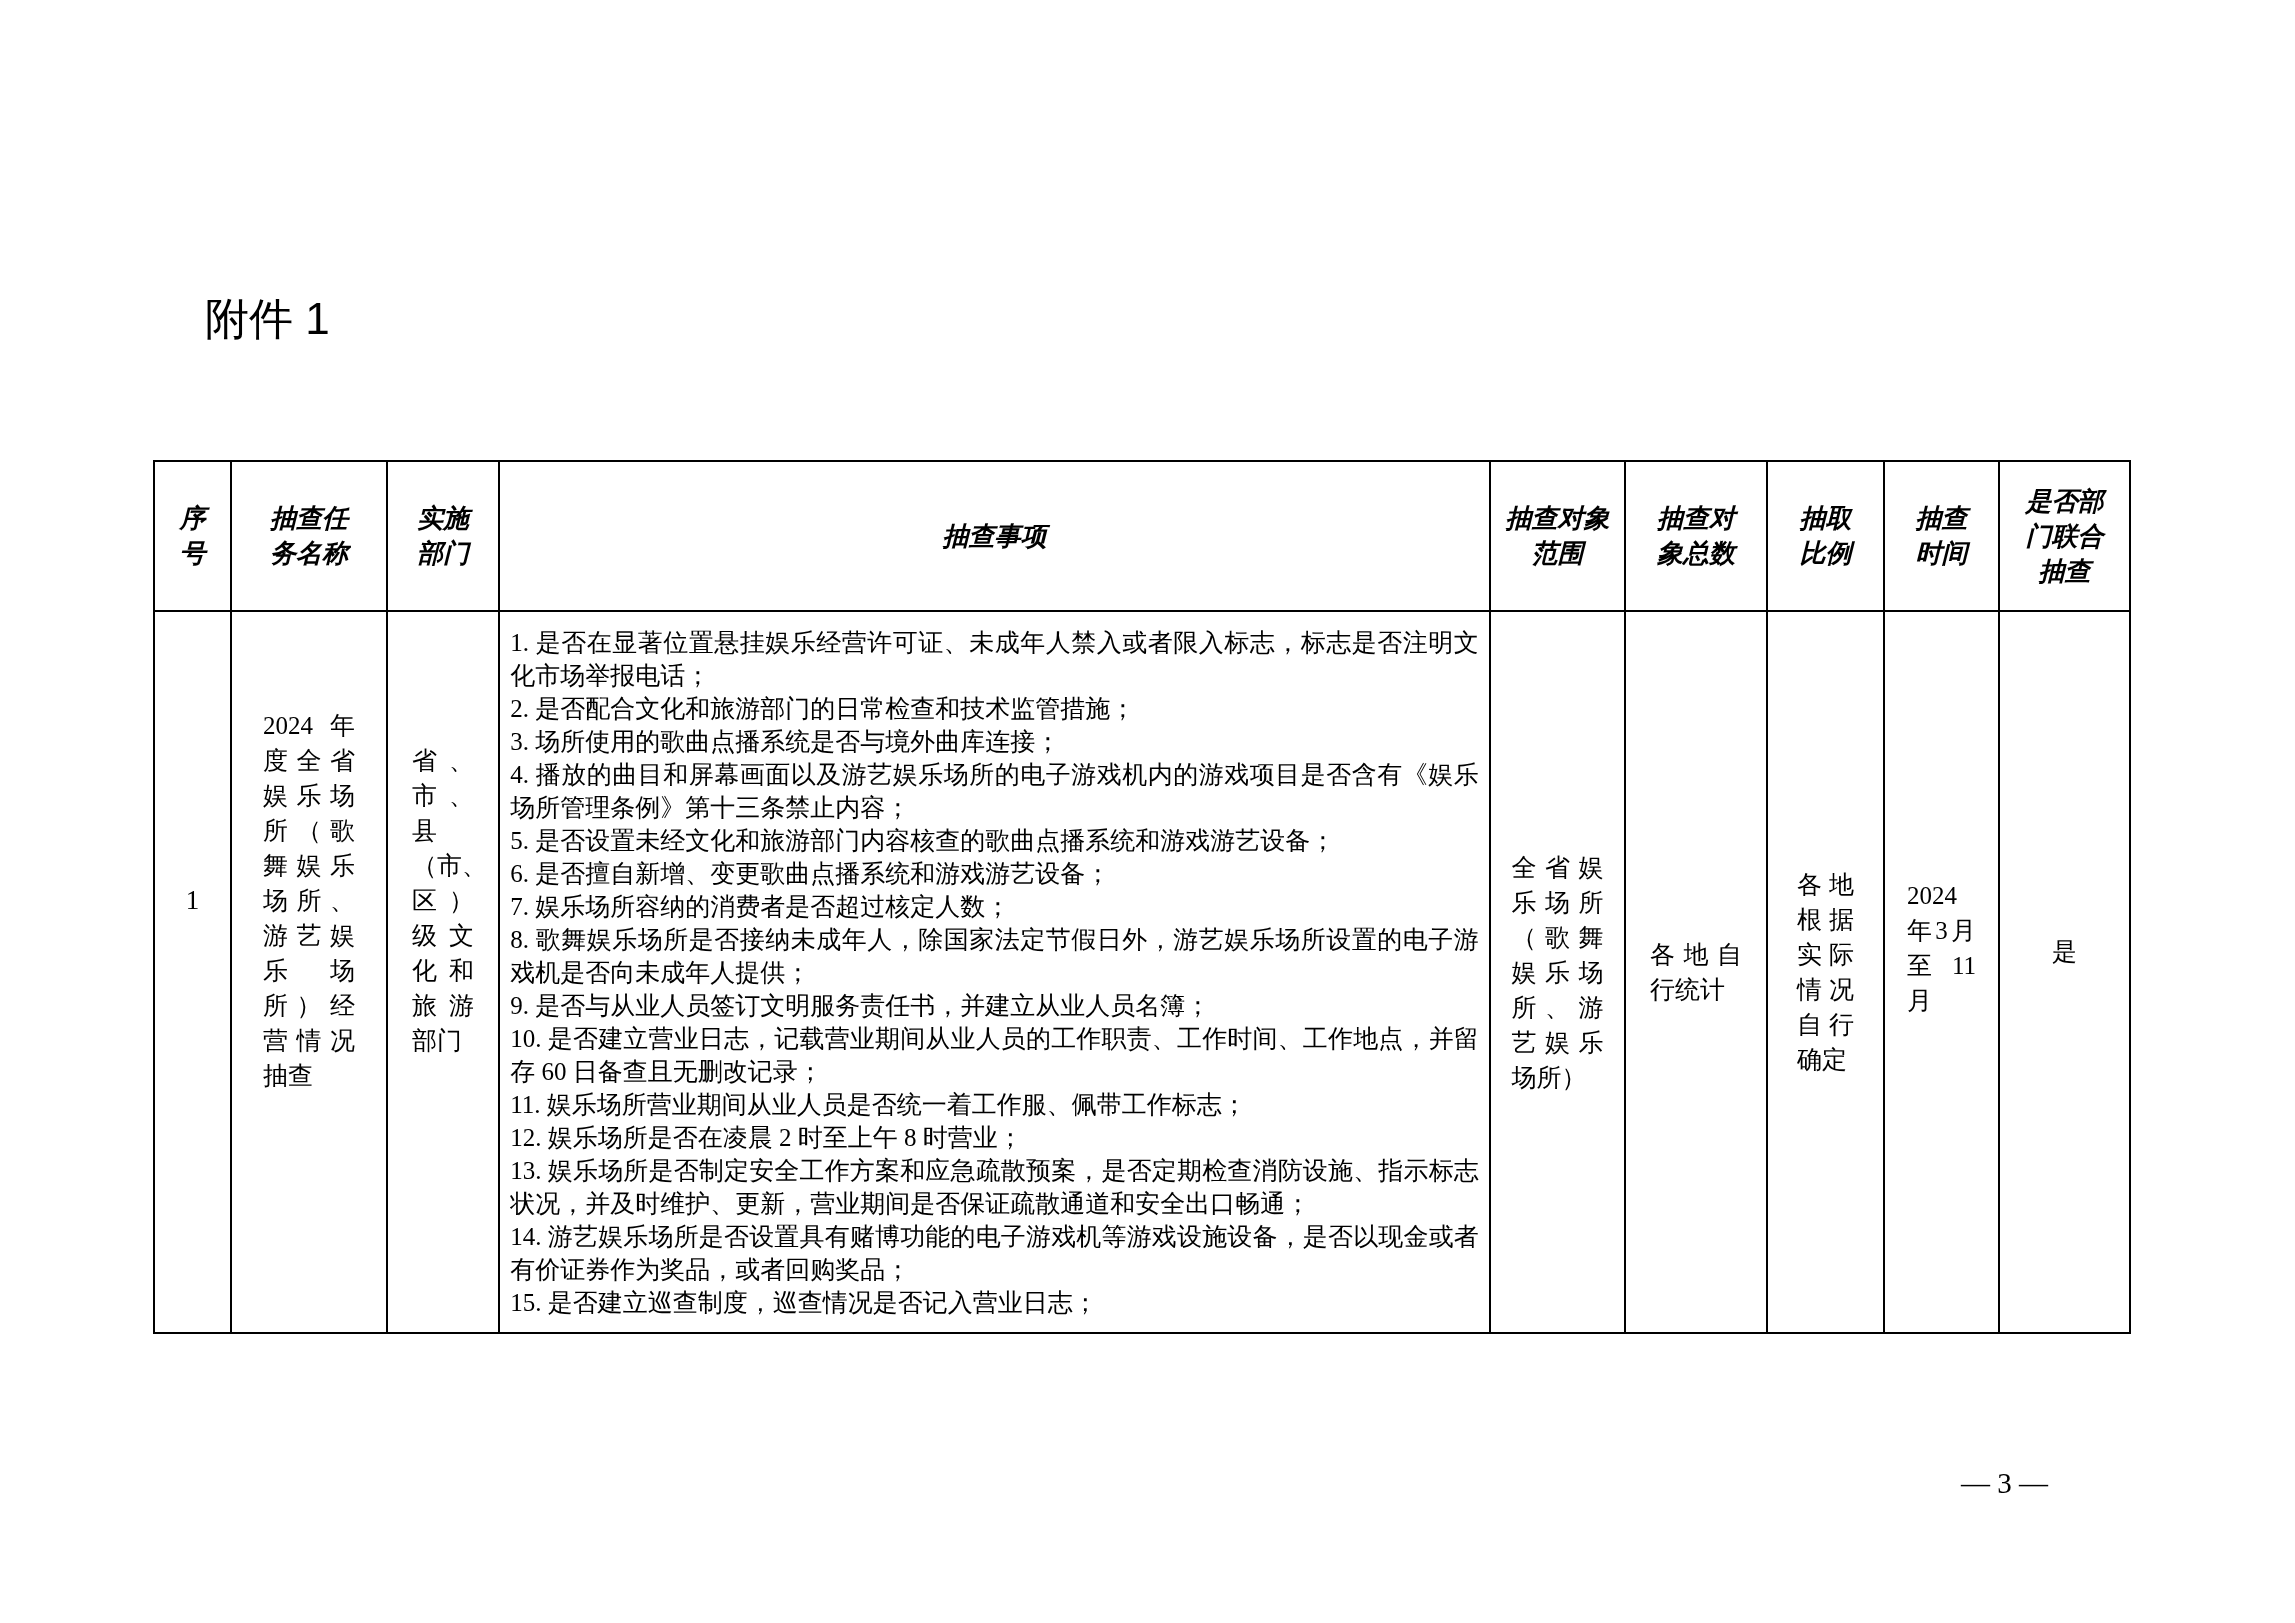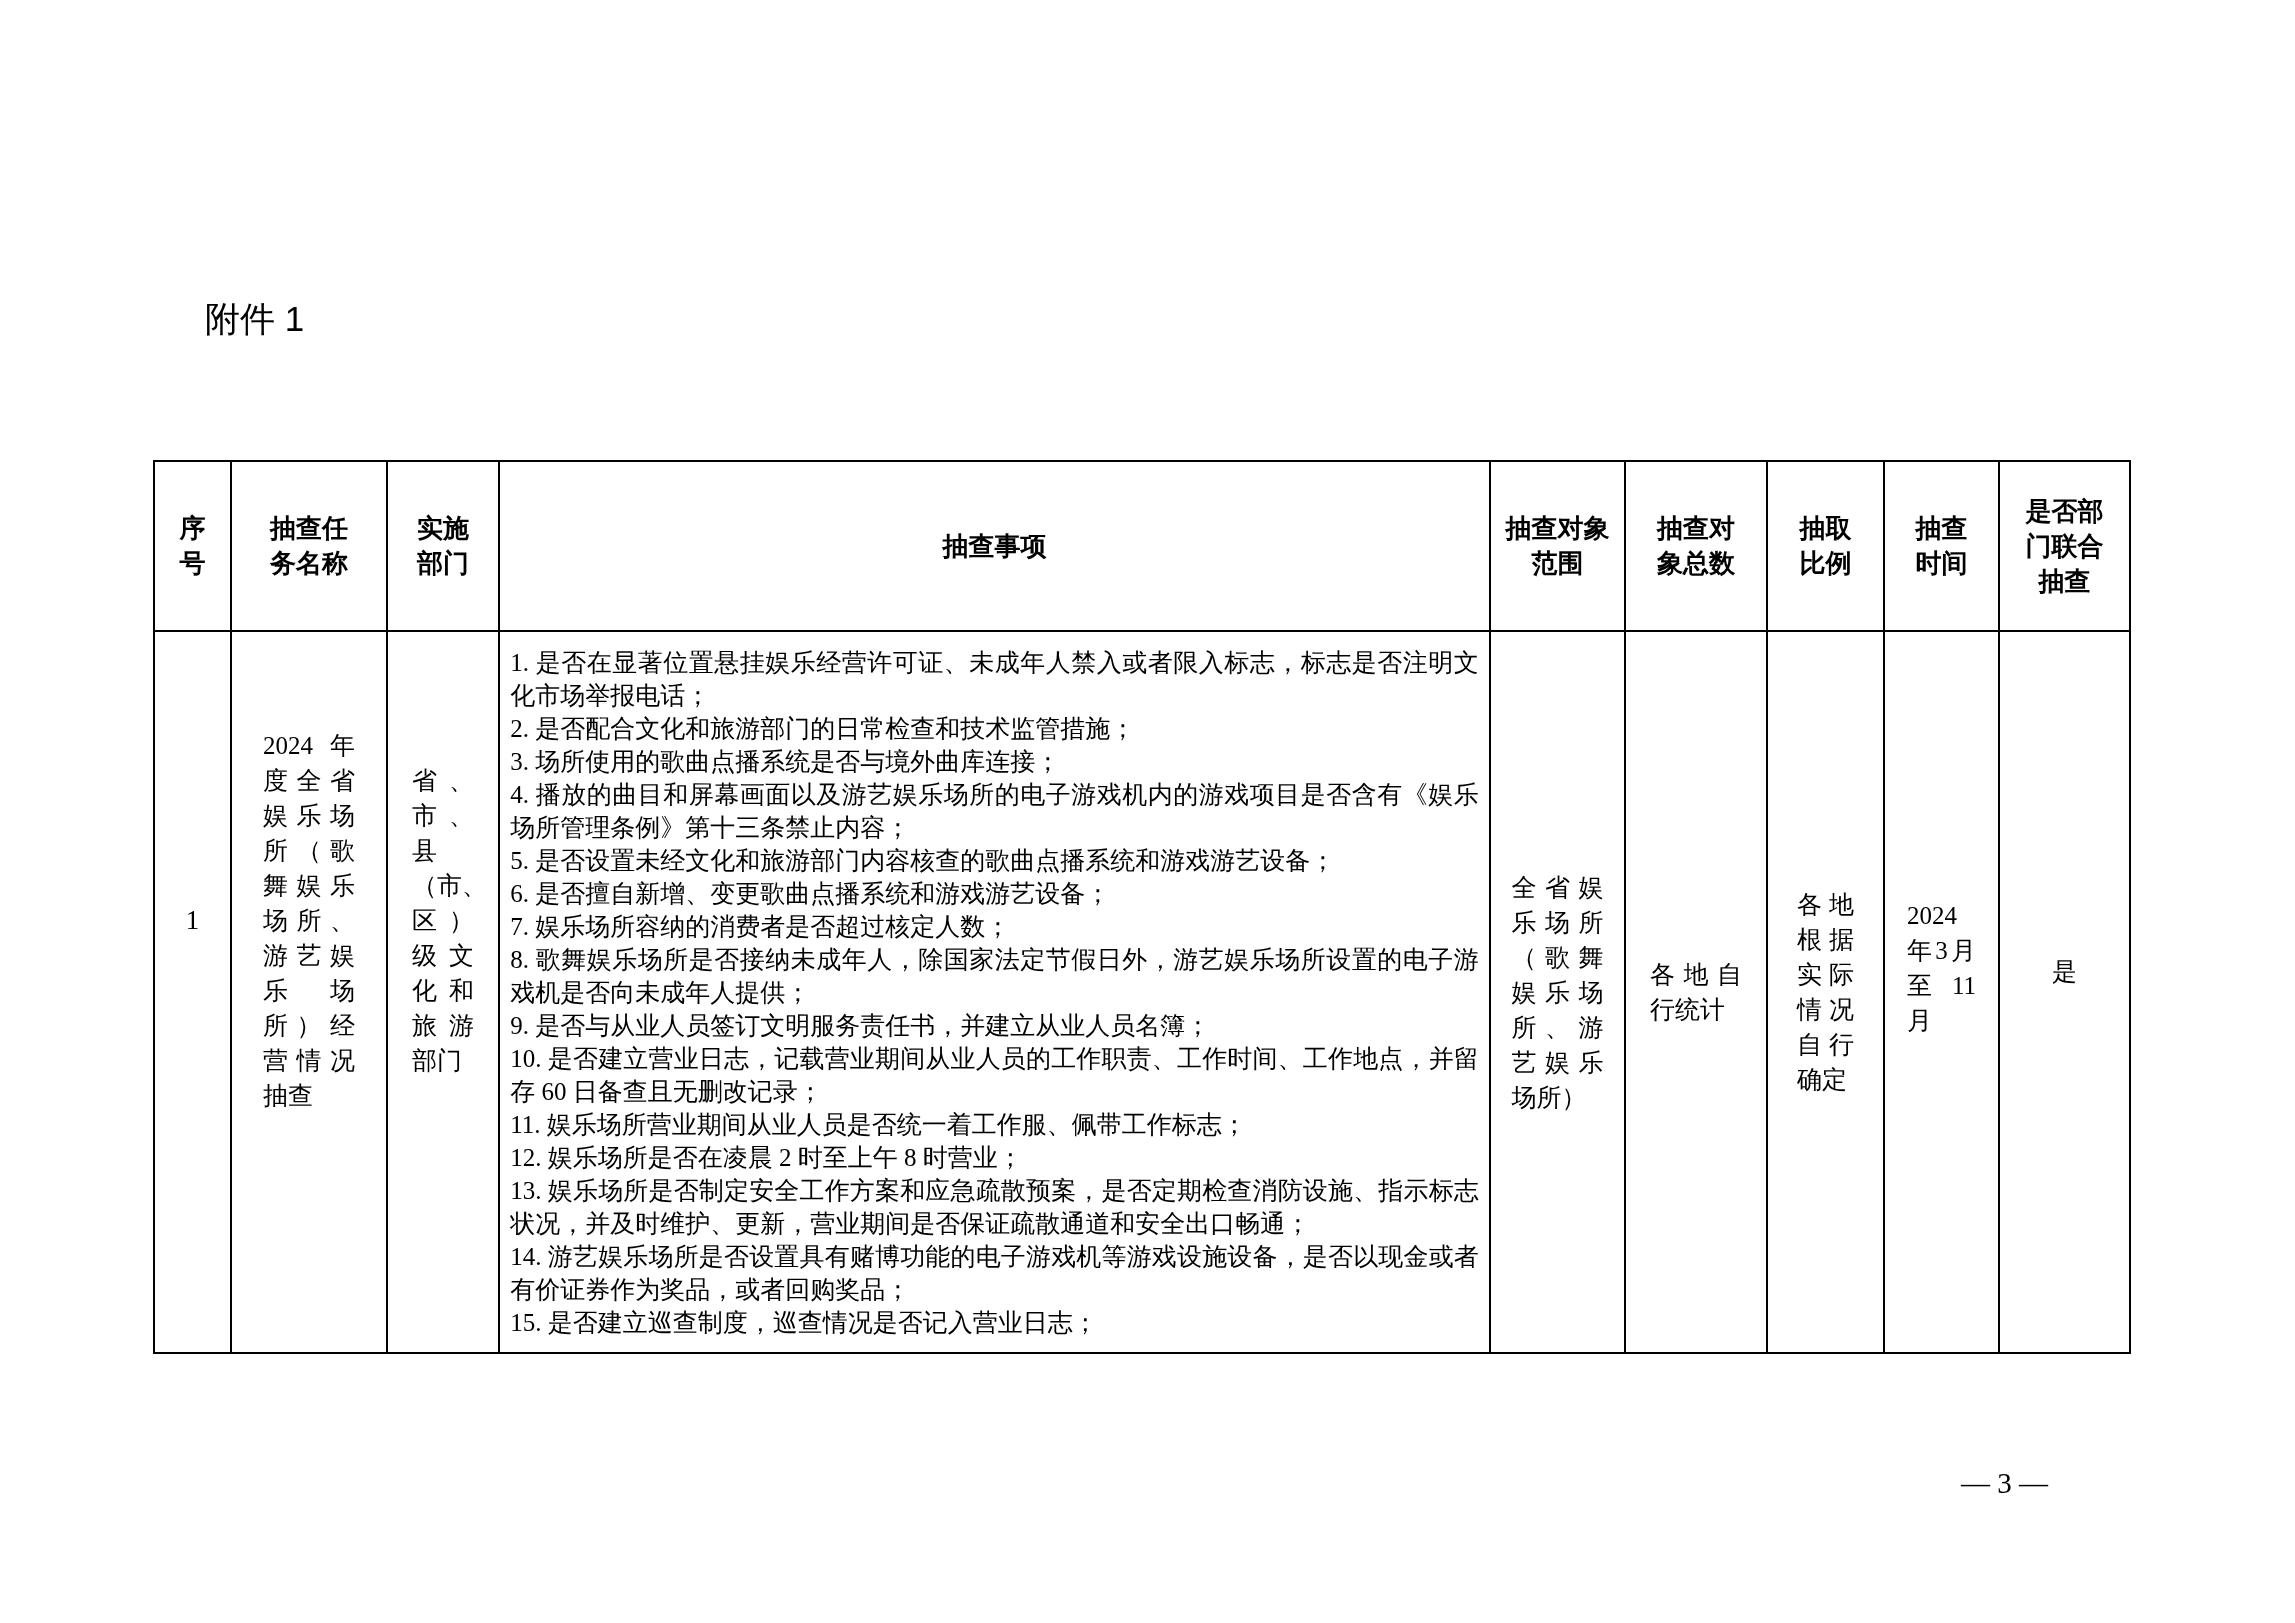--- a/index.html
+++ b/index.html
@@ -7,21 +7,21 @@
     position:relative;
     width:2295px;height:1623px;
     background:#ffffff;
     color:#000;
     font-family:"Liberation Serif","DejaVu Serif",serif;
     overflow:hidden;
   }
   .attachment{
     position:absolute;left:205px;top:298px;
     font-family:"Liberation Sans","DejaVu Sans",sans-serif;
-    font-size:35px;line-height:41px;color:#000;
+    font-size:44px;line-height:41px;color:#000;
   }
   .doc-title{
     position:absolute;left:0;top:333px;width:2295px;
     margin:0;text-align:center;
     font-family:"Liberation Serif","DejaVu Serif",serif;
     font-weight:bold;font-size:55px;line-height:102px;
     letter-spacing:1.4px;color:#000;
   }
   table.plan{
     position:absolute;left:153px;top:460px;
@@ -29,21 +29,21 @@
     border-collapse:collapse;
     border:2.7px solid #000;
     background:#fff;
   }
   table.plan th,table.plan td{
     border:2px solid #000;
     vertical-align:middle;
     box-sizing:border-box;
     overflow:hidden;
   }
-  thead tr{height:170px;}
+  thead tr{height:150px;font-style:italic;}
   tbody tr{height:720px;}
   th{
     font-family:"Liberation Sans","DejaVu Sans",sans-serif;
     font-weight:bold;font-size:26px;line-height:35px;
     text-align:center;padding:0;
   }
   
   th.h1{padding:0 13.6px;} th.h2{padding:0 34px;border-radius:21px;} th.h3{padding:0 24px;}
   th.h4{padding:0 6.8px;} th.h5{padding:0 7px;} th.h6{padding:0 24px;}
   th.h7{padding:0 29px;} th.h8{padding:8px 24px;} th.h9{padding:0 17px;}

